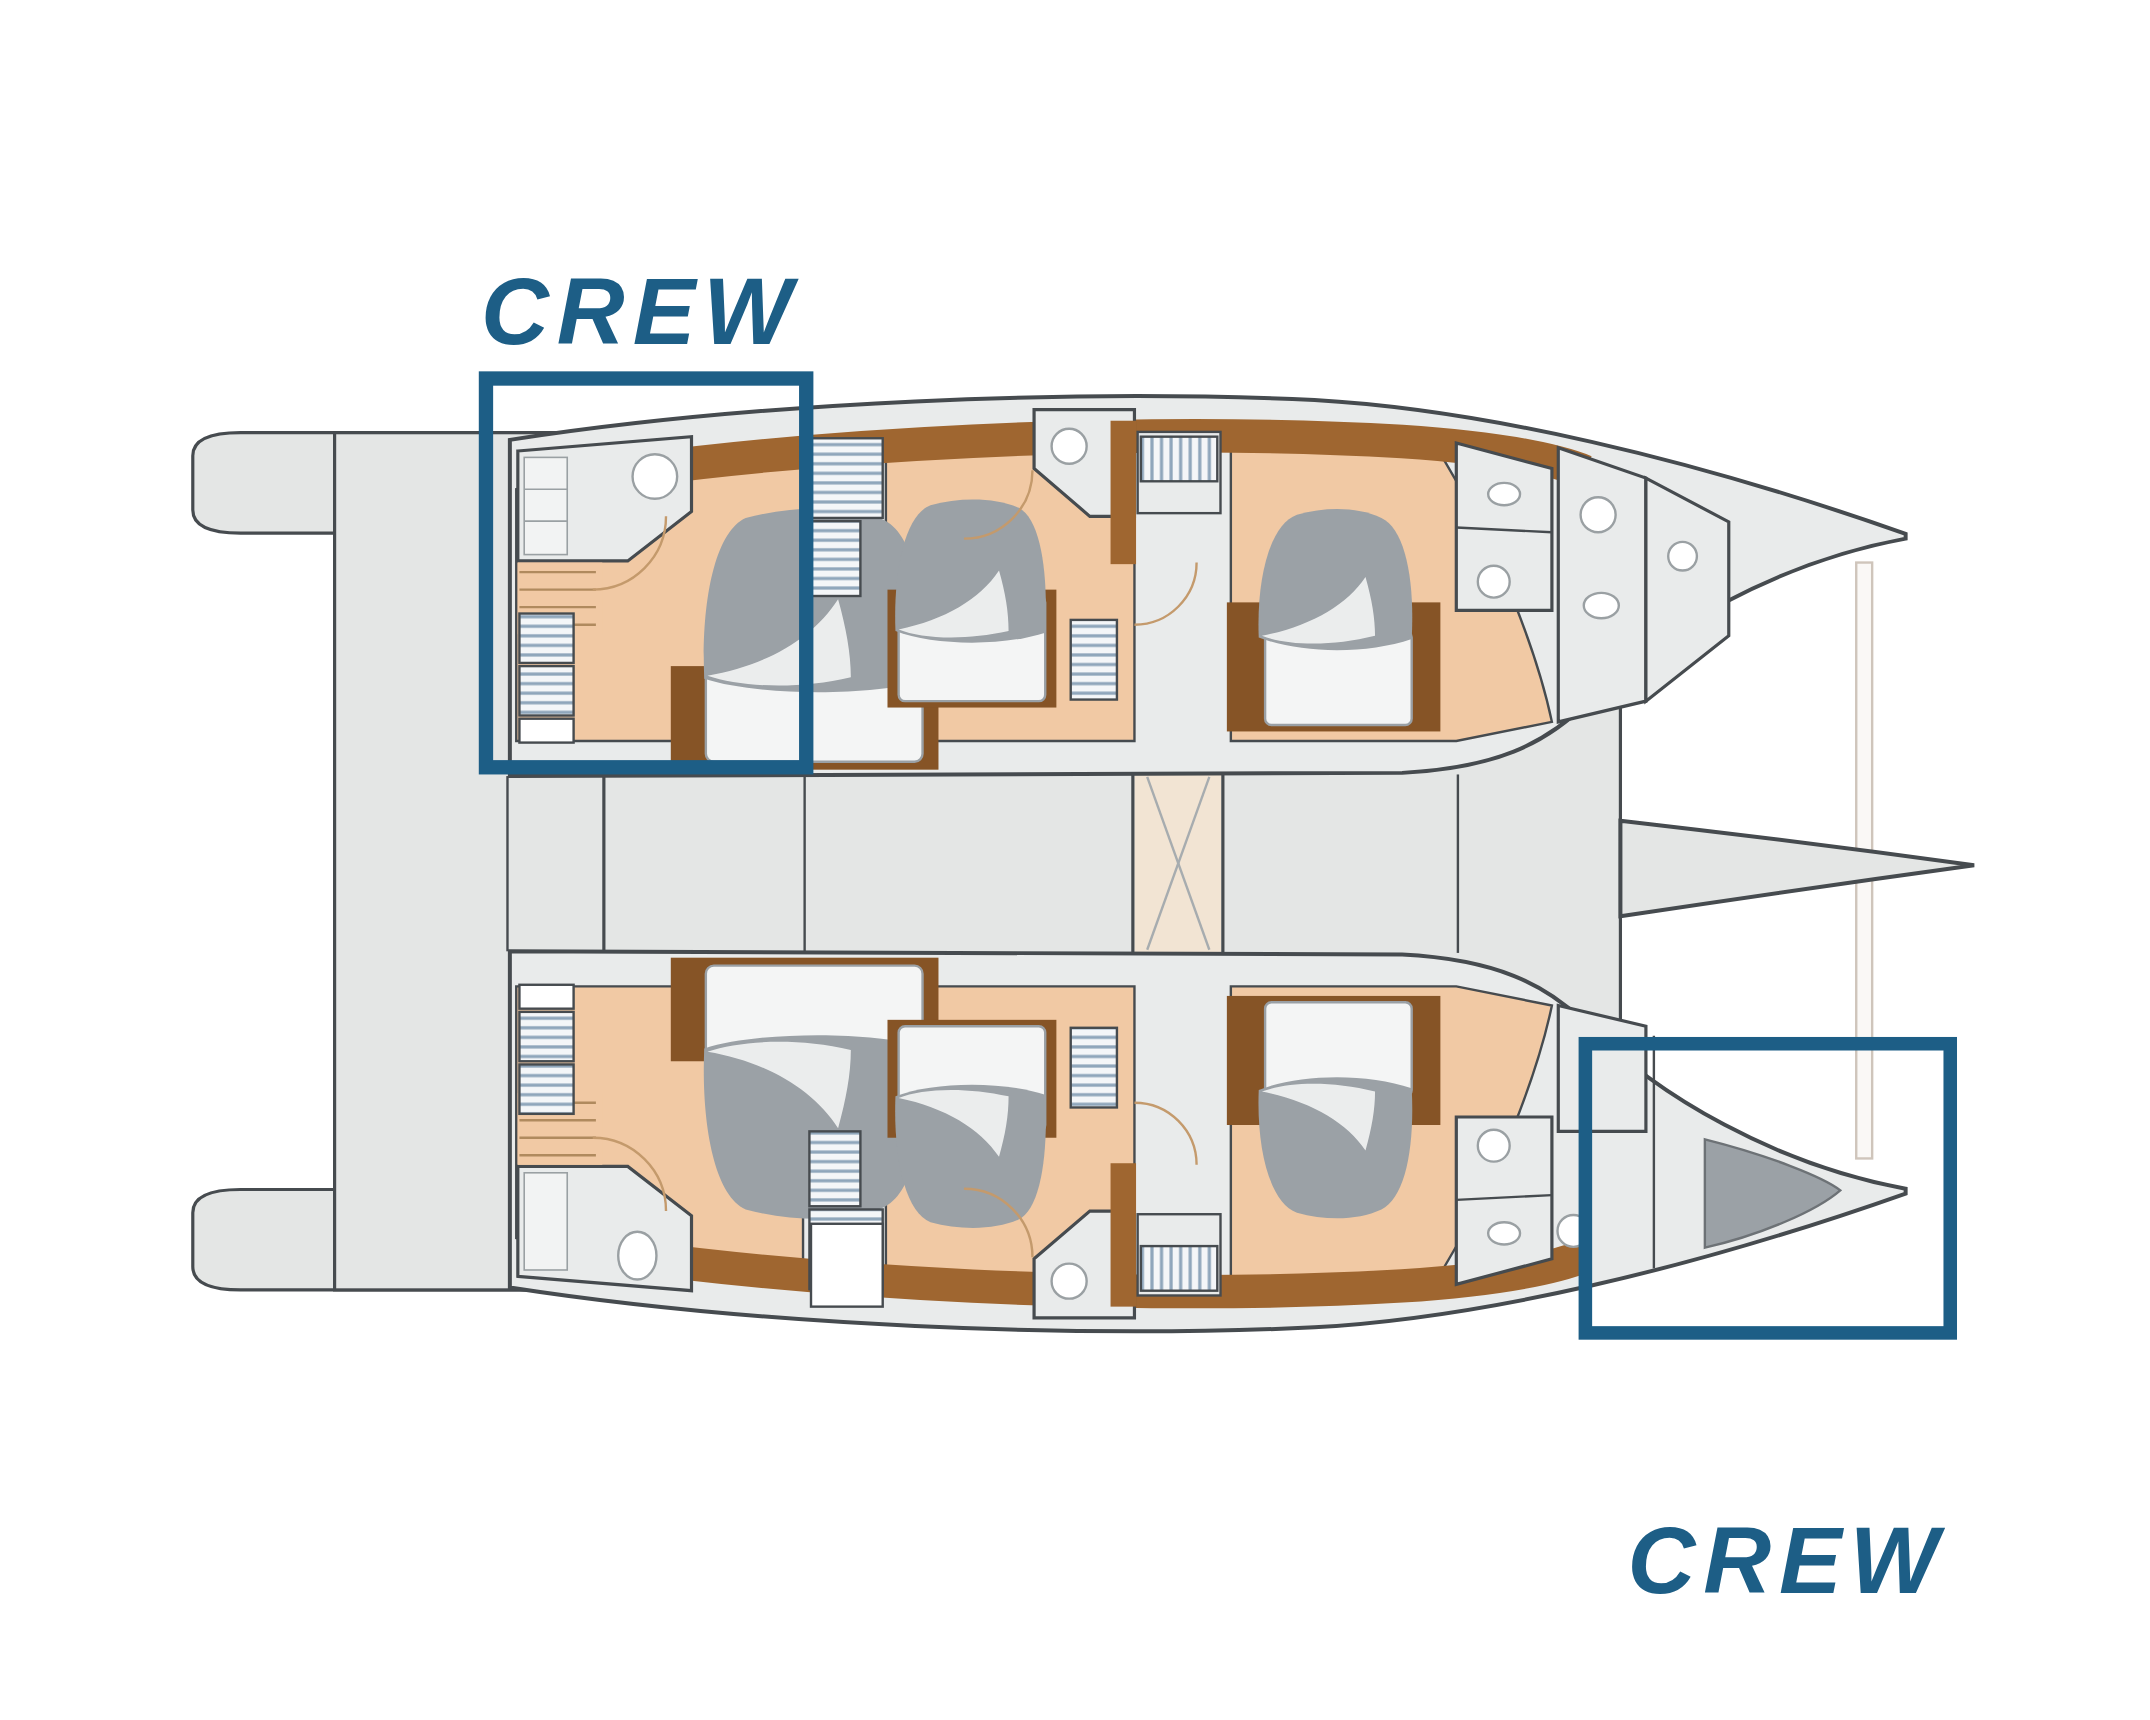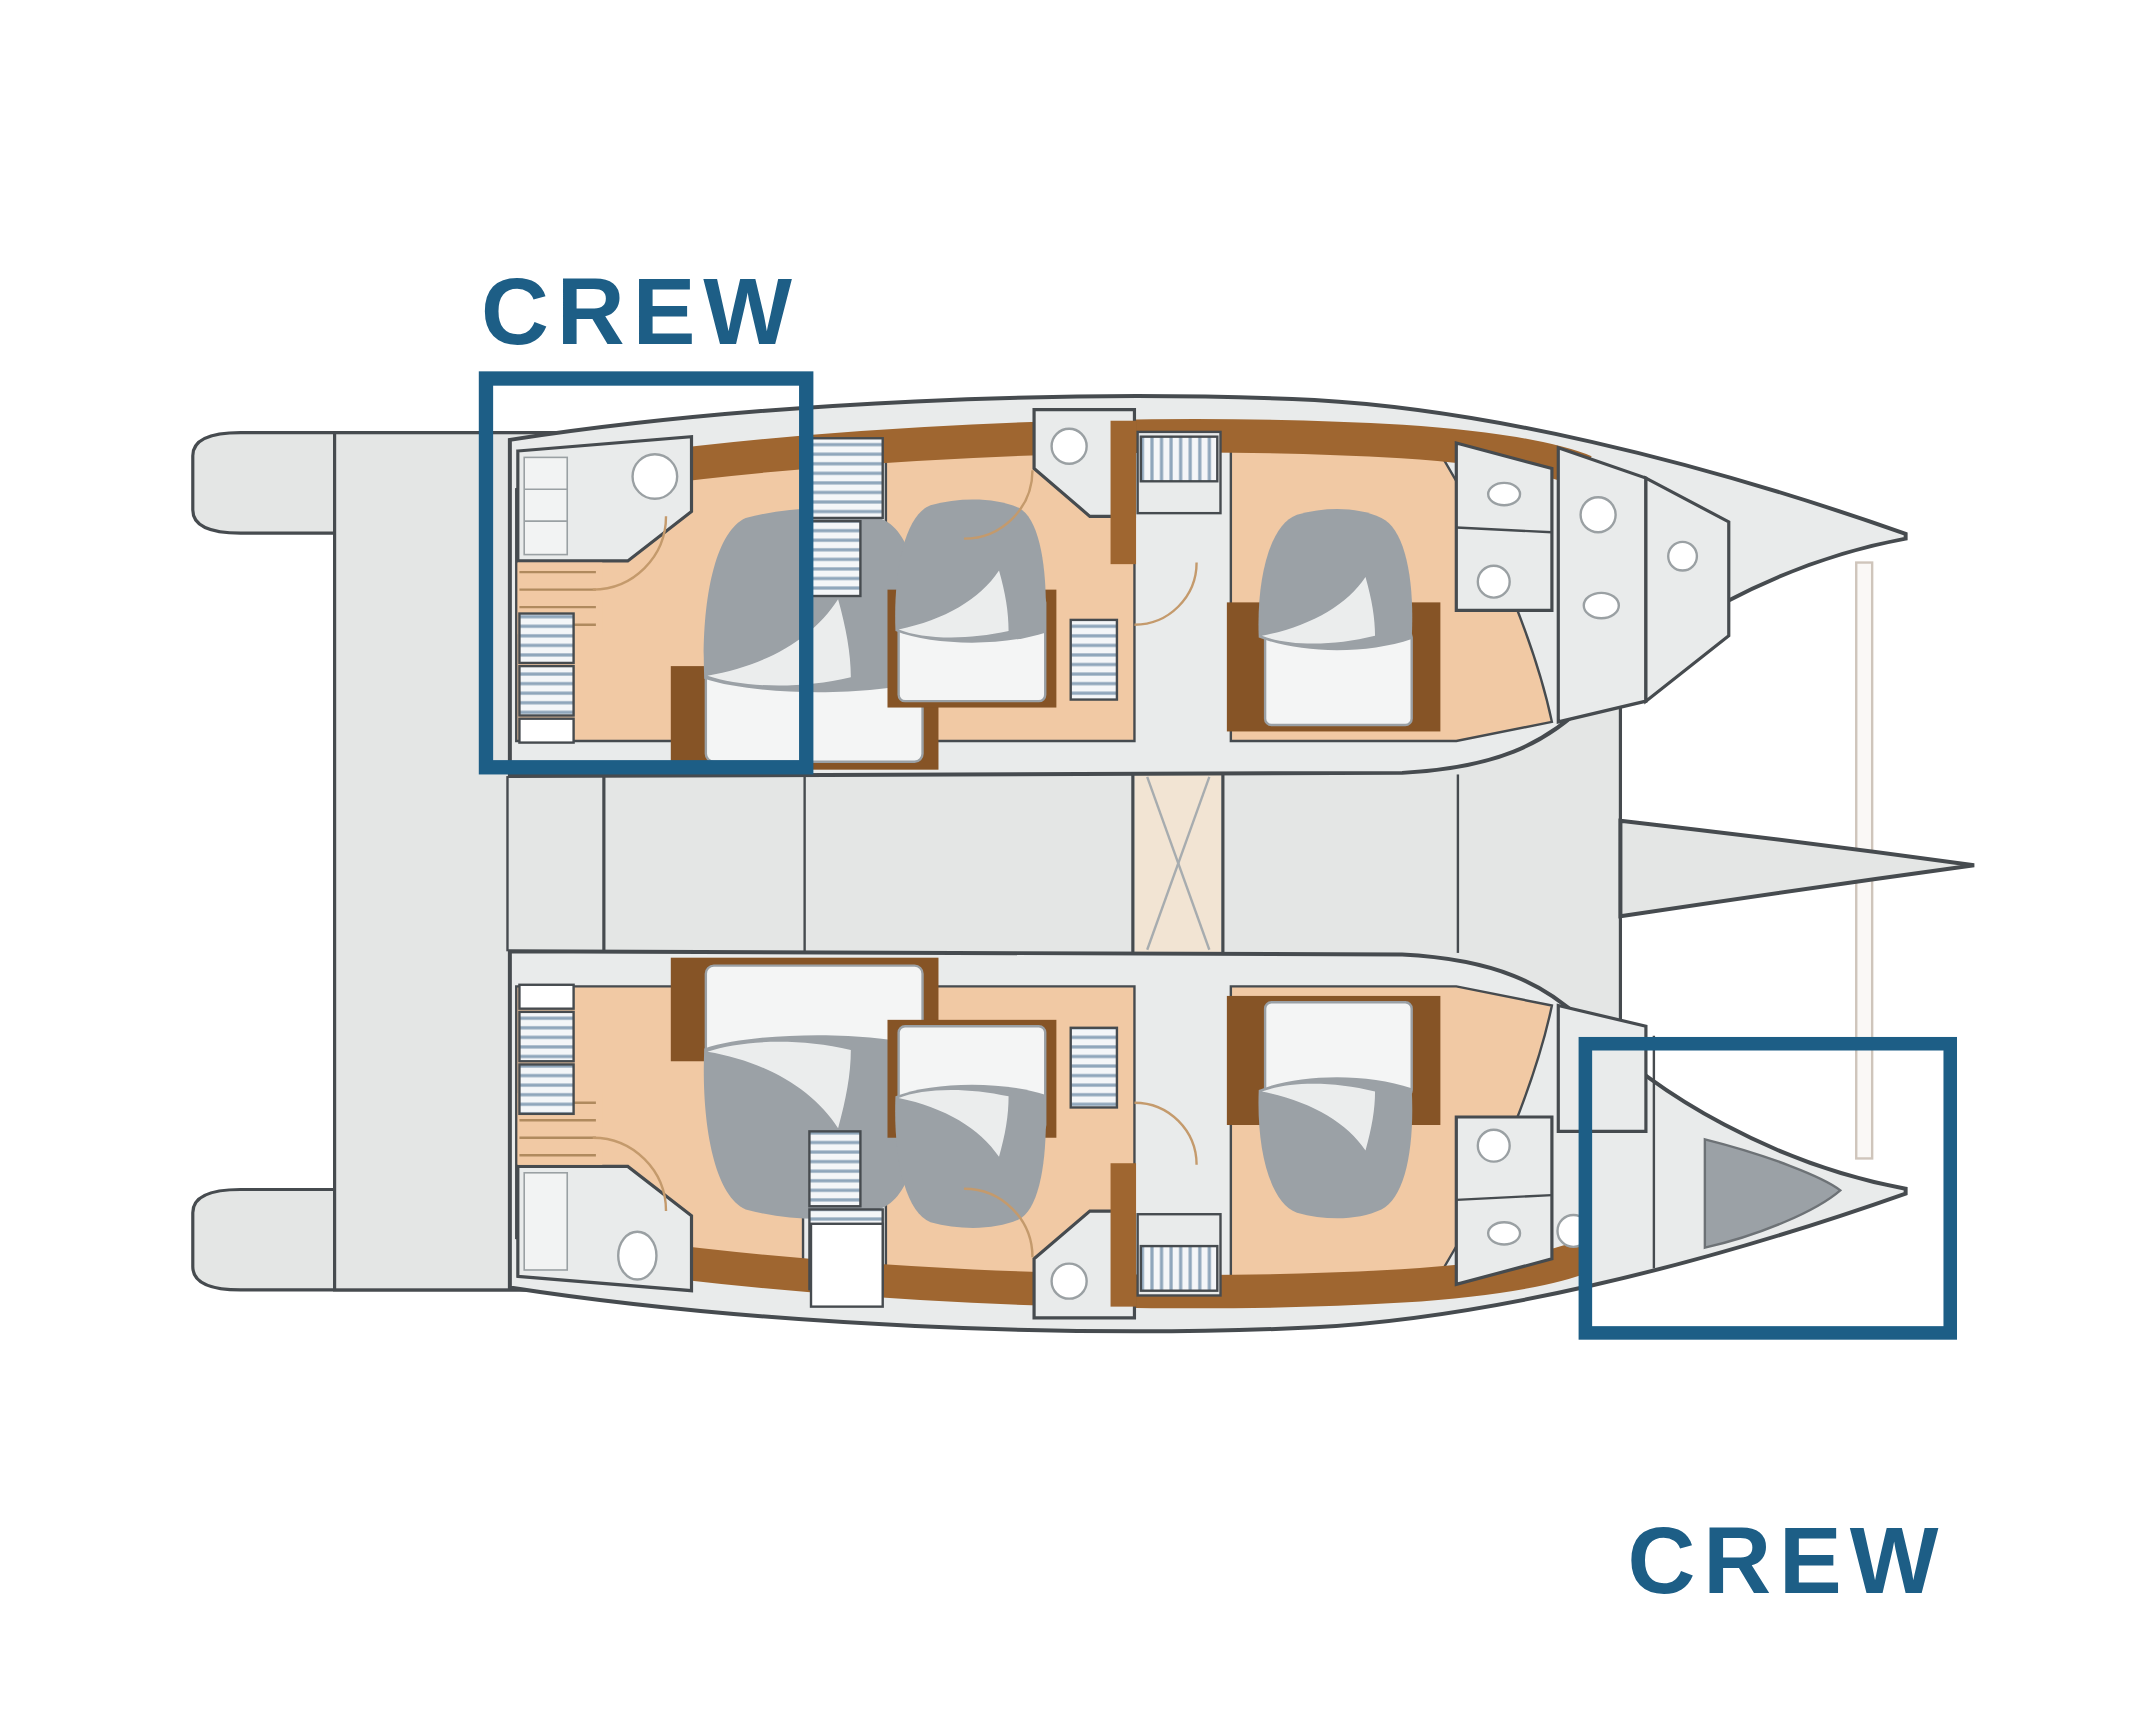--- a/index.html
+++ b/index.html
@@ -2,21 +2,21 @@
 <html style="--accent: #1d5e86; --outline: #464b4f; --deck: #e4e6e5; --deck-line: #a7acaf; --tan: #f1c9a4; --corridor: #f2e4d3; --wood: #9f6630; --wood-dark: #865426; --bed-gray: #9ba1a6; --bed-white: #f4f5f5; --bath: #e9ebeb; --hatch: #8fa6bb; --arc: #c49a6c; --forestay: #cfc5bb; --page-bg: #ffffff;font-size:12.7px"><head>
 <meta charset="utf-8">
 <style>
   :root{
     --accent:#1d5e86; --outline:#464b4f; --deck:#e4e6e5; --deck-line:#a7acaf;
     --tan:#f1c9a4; --corridor:#f2e4d3; --wood:#9f6630; --wood-dark:#865426;
     --bed-gray:#9ba1a6; --bed-white:#f4f5f5; --bath:#e9ebeb; --hatch:#8fa6bb;
     --arc:#c49a6c; --forestay:#cfc5bb; --page-bg:#ffffff;
   }
   html,body{margin:0;padding:0;background:var(--page-bg);}
-  .stage{width:2151px;height:1712px;position:relative;font-family:"Liberation Sans",sans-serif;}
+  .stage{width:2151px;height:1712px;position:relative;font-family:"Liberation Sans",sans-serif;font-style:italic;}
   svg{display:block;}
   .crew-label{font-family:"Liberation Sans","DejaVu Sans",sans-serif;font-weight:bold;
     font-size:118px;letter-spacing:10px;fill:var(--accent);}
   .o4{stroke:var(--outline);stroke-width:4;}
   .o3{stroke:var(--outline);stroke-width:3;}
   .o5{stroke:var(--outline);stroke-width:5;}
 </style>
 </head>
 <body>
 

